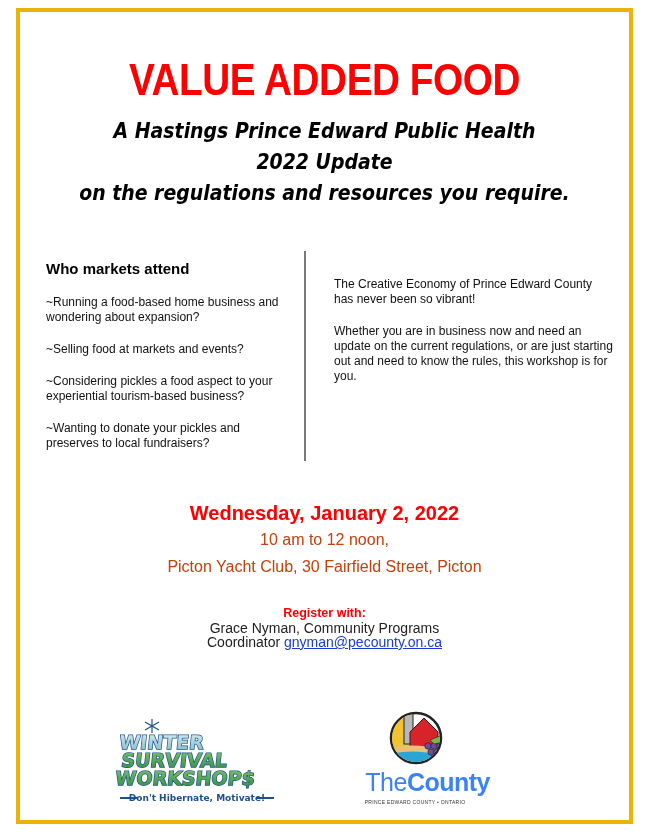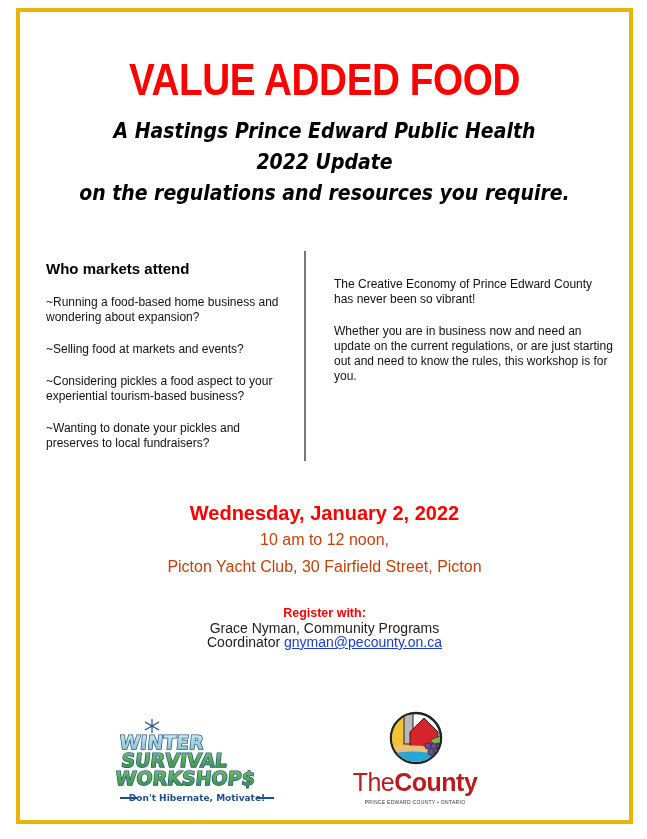--- a/index.html
+++ b/index.html
@@ -28,21 +28,21 @@
   .divider { position: absolute; left: 284px; top: 239px; width: 2px; height: 210px; background: #7a7a7a; }
   .event { position: absolute; left: 0; width: 100%; top: 488px; text-align: center; }
   .event .date { color: #ff0000; font-weight: bold; font-size: 20px; line-height: 26px; }
   .event .time, .event .addr { color: #c2410c; font-size: 16px; line-height: 27px; }
   .register { position: absolute; left: 0; width: 100%; top: 594px; text-align: center; }
   .register .label { color: #ff0000; font-weight: bold; font-size: 12.5px; line-height: 15px; }
   .register .line { color: #222; font-size: 14px; line-height: 14px; }
   .register a { color: #1a3ccf; text-decoration: underline; }
   .logo-wsw { position: absolute; left: 92px; top: 705px; width: 170px; height: 90px; }
   .logo-county { position: absolute; left: 320px; top: 690px; width: 150px; height: 110px; }
-  .county-word { position: absolute; left: 0; width: 100%; top: 66px; text-align: center; font-size: 25px; line-height: 28px; color: #b91c1c; letter-spacing: -0.5px; }
+  .county-word { position: absolute; left: 0; width: 100%; top: 66px; text-align: right; font-size: 25px; line-height: 28px; color: #3b82f6; letter-spacing: -0.5px; }
   .county-word .the { font-weight: normal; }
   .county-word .cty { font-weight: bold; }
   .county-sub { position: absolute; left: 0; width: 100%; top: 97px; text-align: center; font-size: 5px; letter-spacing: 0.3px; color: #333; }
 </style>
 </head>
 <body>
 
 <div class="page">
 
   <div class="title">VALUE ADDED FOOD</div>

